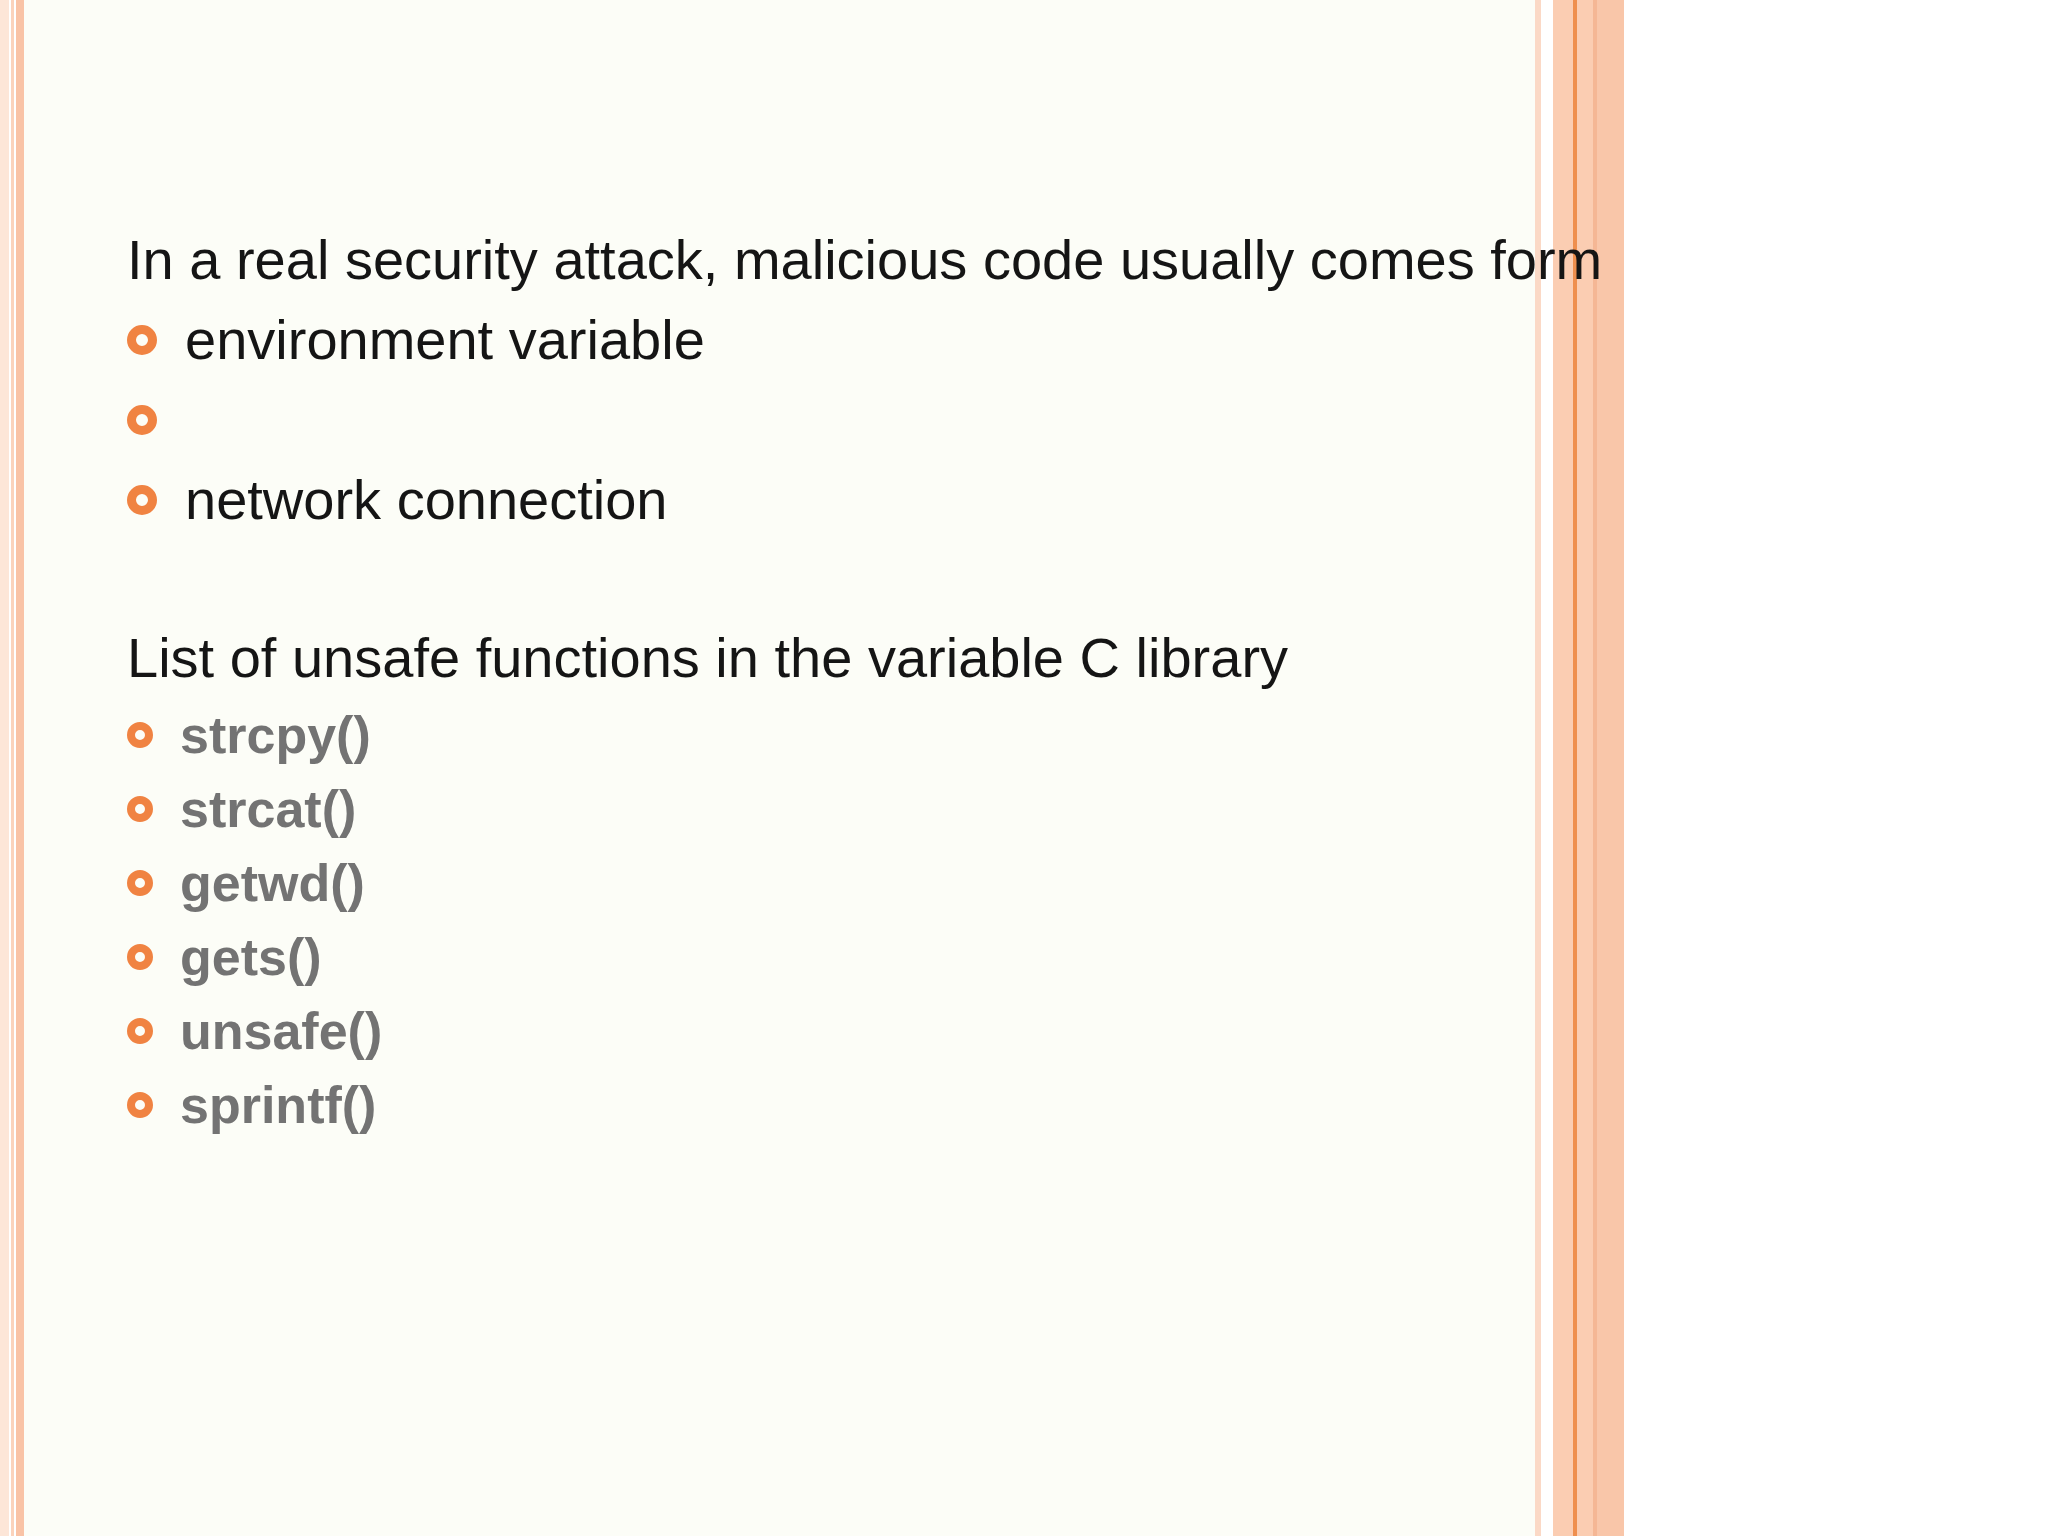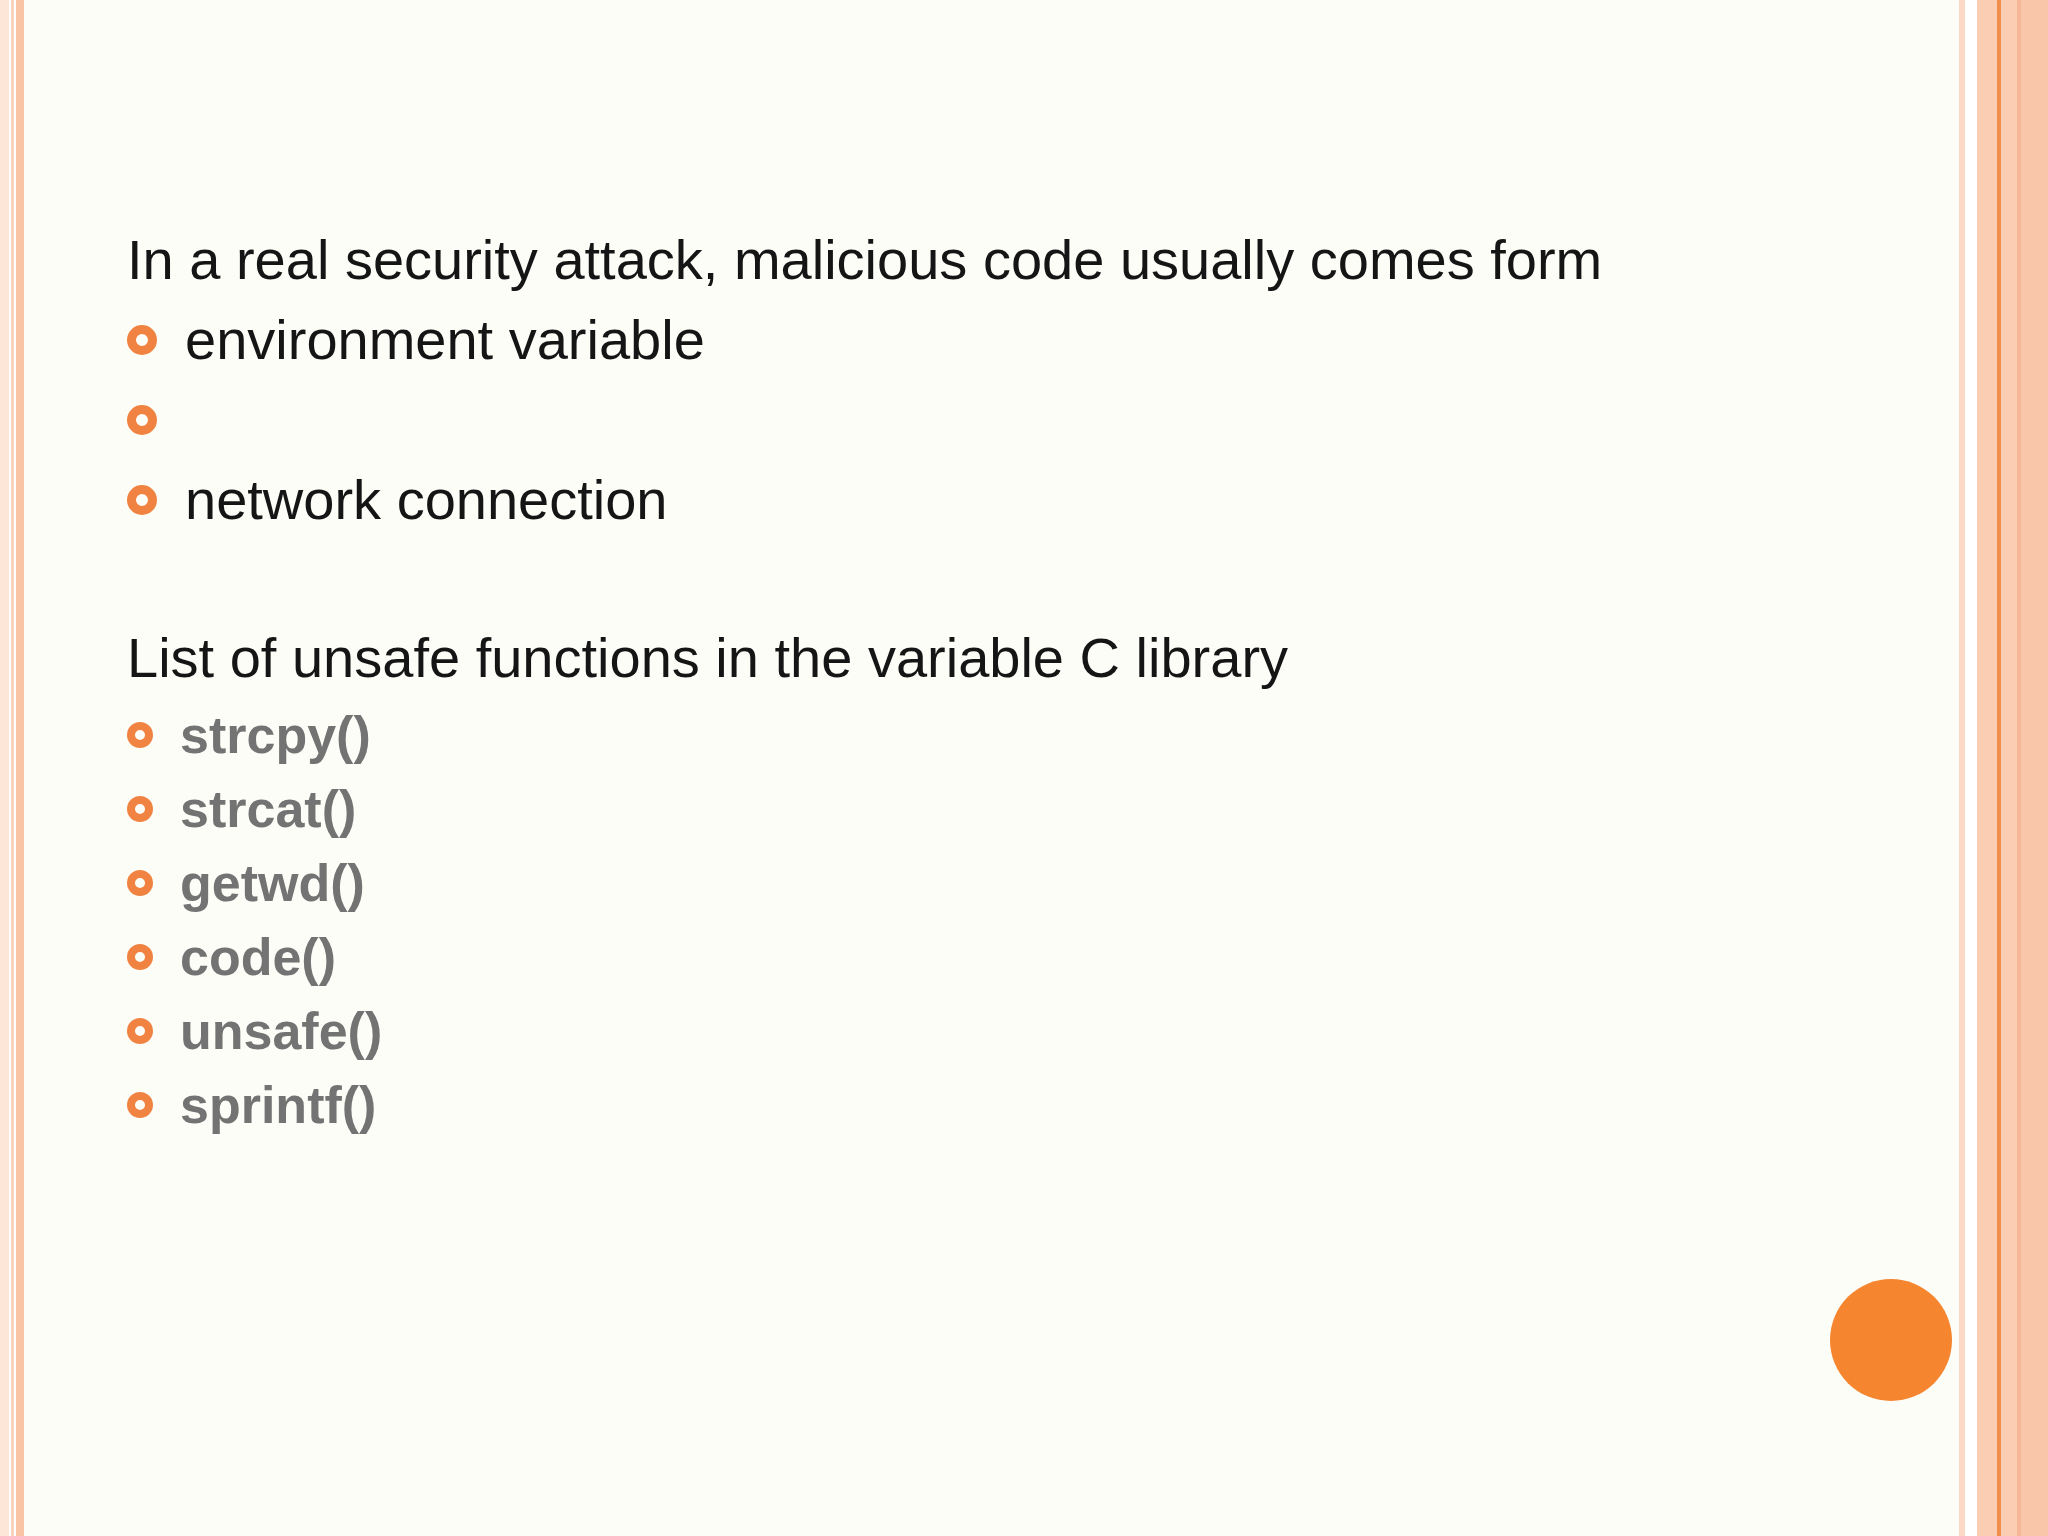--- a/index.html
+++ b/index.html
@@ -2,21 +2,21 @@
 <html><head>
 <meta charset="utf-8">
 <style>
   html, body {
     margin: 0;
     padding: 0;
     background: #ffffff;
   }
   .slide {
     position: relative;
-    width: 2048px;
+    width: 1624px;
     height: 1536px;
     background: #fcfdf7;
     overflow: hidden;
     font-family: "Liberation Sans", sans-serif;
     color: #151515;
   }
   
   .border-left {
     position: absolute;
     left: 0; top: 0;
@@ -122,21 +122,21 @@
     <div class="line bold-item">
       <span class="ring"></span>
       <span>strcat()</span>
     </div>
     <div class="line bold-item">
       <span class="ring"></span>
       <span>getwd()</span>
     </div>
     <div class="line bold-item">
       <span class="ring"></span>
-      <span>code()</span>
+      <span>gets()</span>
     </div>
     <div class="line bold-item">
       <span class="ring"></span>
       <span>unsafe()</span>
     </div>
     <div class="line bold-item">
       <span class="ring"></span>
       <span>sprintf()</span>
     </div>
 

